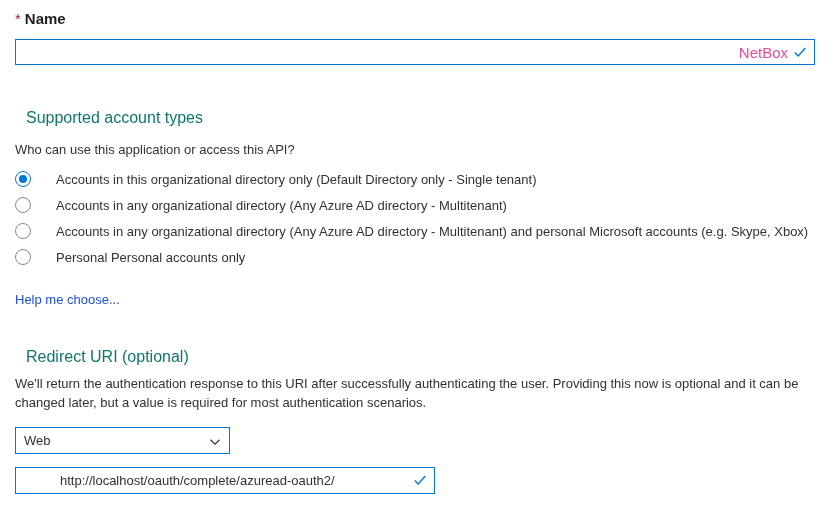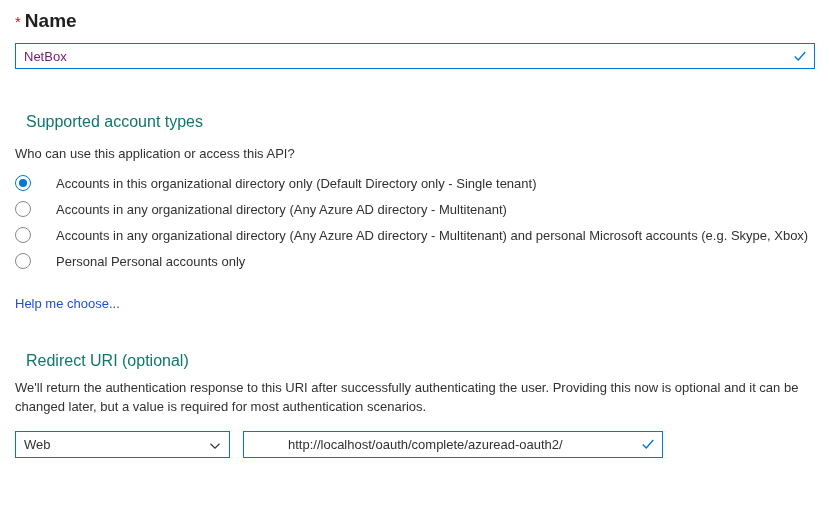--- a/index.html
+++ b/index.html
@@ -7,44 +7,45 @@
     width: 829px;
     height: 516px;
     background: #ffffff;
     font-family: "Liberation Sans", "DejaVu Sans", sans-serif;
     color: #323130;
     overflow: hidden;
   }
   .page { padding: 10px 14px 0 15px; }
 
   .required-marker { color: #a4262c; font-size: 15px; margin-right: 4px; }
-  .field-label { font-size: 19px; font-weight: 600; color: #201f1e; }
+  .field-label { font-size: 15px; font-weight: 600; color: #201f1e; }
   .section-title { font-size: 16px; font-weight: 400; color: #0f766e; margin-left: 11px; }
 
   .desc { font-size: 13px; color: #323130; margin-top: 14px; line-height: 1.45; }
 
   .text-input-wrap {
     position: relative;
     margin-top: 11px;
     border: 1px solid #0078d4;
     background: #fff;
     height: 26px;
     display: flex;
     align-items: center;
   }
   .text-input-wrap input {
     border: none;
     outline: none;
     flex: 1;
     font-family: "Liberation Sans", "DejaVu Sans", sans-serif;
-    font-size: 13px;
-    color: #701a75;
+    font-size: 15px;
+    color: #ec4899;
     padding: 0 26px 0 8px;
     height: 100%;
     background: transparent;
+    text-align: right;
   }
   .check-icon {
     position: absolute;
     right: 7px;
     top: 50%;
     transform: translateY(-50%);
     width: 14px;
     height: 14px;
     pointer-events: none;
   }
@@ -88,23 +89,24 @@
     color: #1d4ed8;
     text-decoration: none;
     cursor: pointer;
   }
 
   .section-gap-2 { margin-top: 40px; }
   .redirect-desc { font-size: 13px; margin-top: 9px; line-height: 1.45; max-width: 800px; }
 
   .uri-row {
     display: flex;
-    align-items: flex-end;
+    align-items: flex-start;
     margin-top: 14px;
     gap: 13px;
+    flex-direction: column;
   }
   .select-wrap {
     position: relative;
     width: 215px;
     height: 27px;
     border: 1px solid #0078d4;
     background: #fff;
     display: flex;
     align-items: center;
     cursor: pointer;

